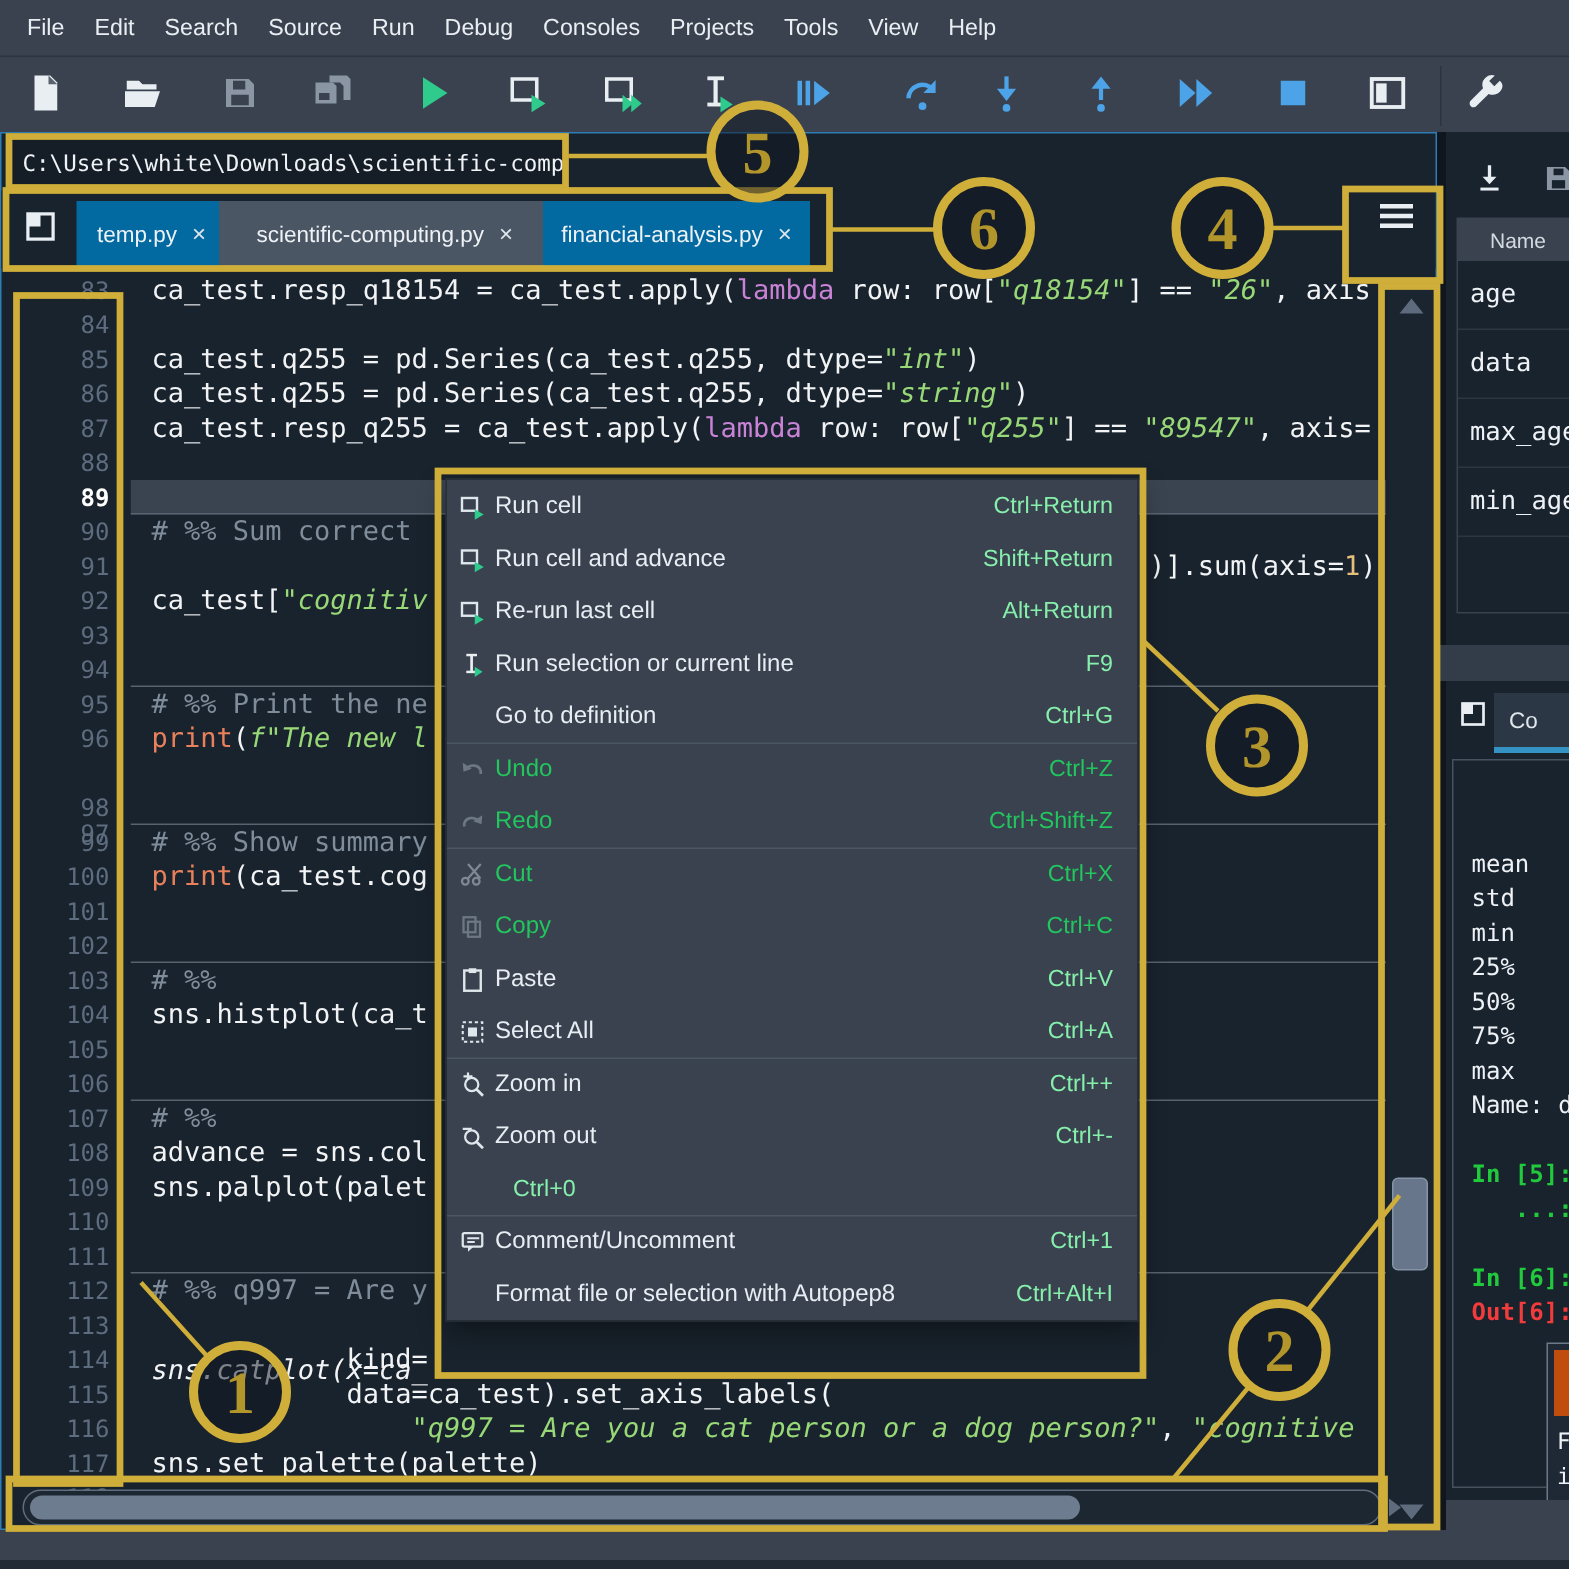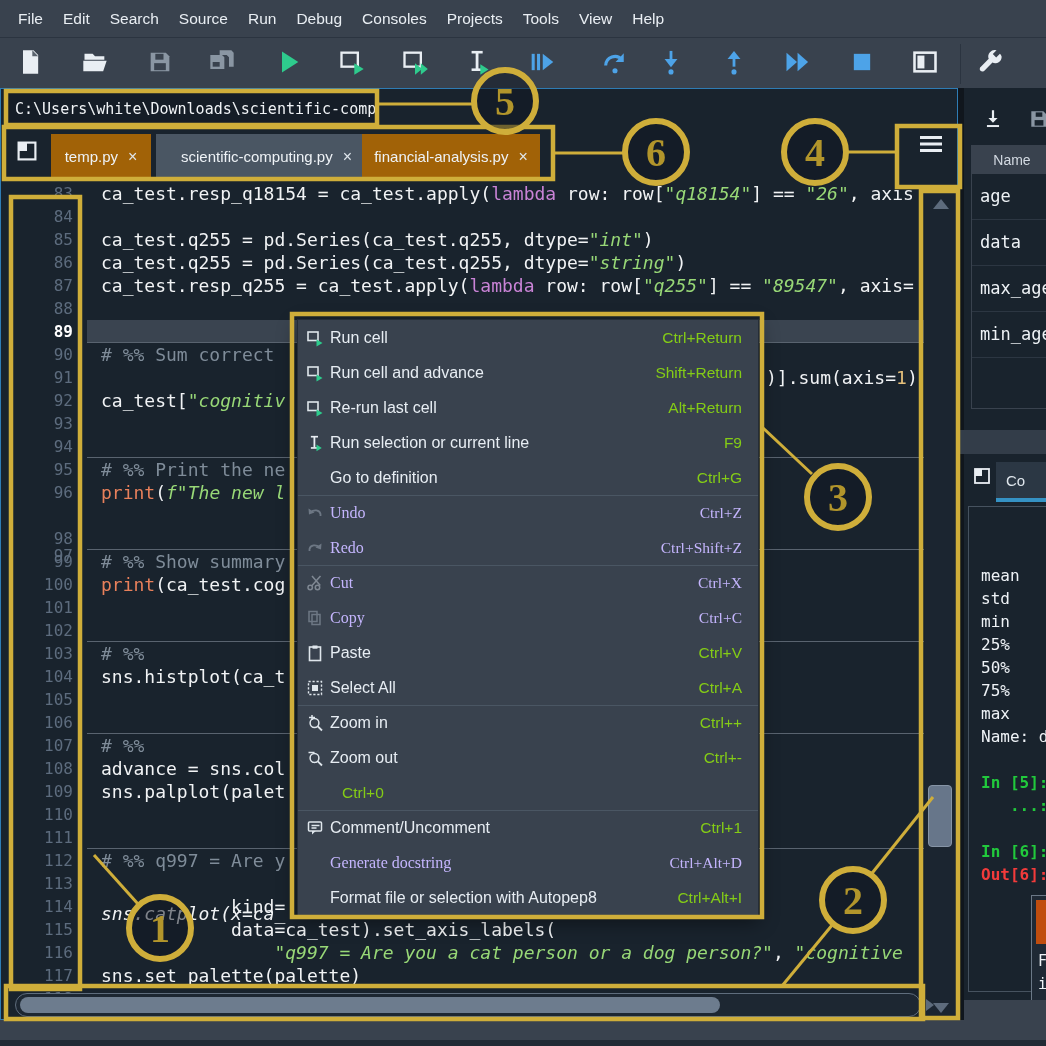--- a/index.html
+++ b/index.html
@@ -15,21 +15,21 @@
   .tb{position:absolute;top:10px;width:28px;height:28px;}
   .tb svg{width:100%;height:100%;}
   #tb-sep{position:absolute;left:960px;top:44px;width:1px;height:40px;background:#2b3440;}
   
   #editor{position:absolute;left:0;top:88px;width:958px;height:932px;background:#19232d;
           border:1px solid #2e7cb4;box-sizing:border-box;}
   #pathbox{position:absolute;left:6px;top:3px;width:371px;height:34px;background:#151d27;
            color:#f0f3f6;font-size:15px;line-height:34px;padding-left:8px;box-sizing:border-box;white-space:nowrap;overflow:hidden;}
   #tabrow{position:absolute;left:0;top:38px;width:956px;height:52px;background:#19232d;}
   #browse-tabs{position:absolute;left:14px;top:12px;width:24px;height:24px;}
-  .tab{position:absolute;top:7px;height:45px;background:#a16207;color:#eef2f6;font-size:15px;
+  .tab{position:absolute;top:7px;height:45px;background:#0369a1;color:#eef2f6;font-size:15px;
        display:flex;align-items:center;justify-content:center;gap:10px;box-sizing:border-box;}
   .tab.active{background:#4a5663;}
   .tab .x{font-size:16px;color:#dfe6ec;}
   .tab-underline{position:absolute;top:52px;height:4px;background:#3592c4;}
   #gutter{position:absolute;left:1px;top:90px;width:85px;height:816px;overflow:hidden;}
   .gn{position:absolute;right:14px;height:23px;line-height:23px;color:#5d6c7e;font-size:16px;
       font-family:"DejaVu Sans Mono",monospace;}
   .gn.cur{color:#ffffff;font-weight:bold;}
   #codearea{position:absolute;left:86px;top:90px;width:837px;height:816px;overflow:hidden;background:#19232d;}
   .cline{position:absolute;left:14px;height:23px;line-height:23px;white-space:pre;
@@ -75,22 +75,22 @@
   #status1{position:absolute;left:0;top:1022px;width:1046px;height:18px;background:#39424e;}
   #status2{position:absolute;left:0;top:1040px;width:1046px;height:6px;background:#212a35;}
   
   #ctxmenu{position:absolute;left:297px;top:319px;width:460px;background:#39424e;
            border:1px solid #252d37;z-index:30;box-shadow:0 6px 18px rgba(0,0,0,.45);}
   .mi{height:35px;display:flex;align-items:center;padding:0 16px 0 8px;box-sizing:border-box;}
   .mi.septop{border-top:1px solid #4a5663;}
   .mi .ic{width:24px;height:18px;flex:0 0 24px;}
   .mi .ic svg{width:18px;height:18px;}
   .mi .lbl{color:#e7edf3;font-size:16px;flex:1;white-space:nowrap;}
-  .mi .sc{color:#84cc16;font-size:15.5px;margin-left:12px;white-space:nowrap;}
-  .mi.disabled .lbl,.mi.disabled .sc{color:#c4b5fd;font-family:Liberation Serif, serif;}
+  .mi .sc{color:#86efac;font-size:15.5px;margin-left:12px;white-space:nowrap;}
+  .mi.disabled .lbl,.mi.disabled .sc{color:#22c55e;}
   .mi.disabled .ic{opacity:.55;}
   
   #overlay{position:absolute;left:0;top:0;width:1046px;height:1046px;z-index:40;pointer-events:none;}
   .ann-num{font-family:"Liberation Serif",serif;font-weight:bold;font-size:40px;fill:#b2952b;}
 </style>
 </head>
 <body>
 
 <div id="stage">
 
@@ -191,21 +191,21 @@
       <span>C:\Users\white\Downloads\scientific-computing.py</span>
     </div>
     <div id="tabrow">
       <span id="browse-tabs"><svg viewBox="0 0 20 20">
             <rect x="3" y="3" width="14" height="14" fill="none" stroke="#e9eef3" stroke-width="1.8"></rect>
             <rect x="3" y="3" width="7" height="7" fill="#e9eef3"></rect>
           </svg></span>
       <span id="tabs-host"><div class="tab" style="left: 50px; width: 100px;">
             <span>temp.py</span>
             <span class="x">×</span>
-          </div><div class="tab active" style="left: 155px; width: 221px;">
+          </div><div class="tab active" style="left: 145px; width: 221px;">
             <span>scientific-computing.py</span>
             <span class="x">×</span>
           </div><div class="tab" style="left: 361px; width: 178px;">
             <span>financial-analysis.py</span>
             <span class="x">×</span>
           </div></span>
     <div class="tab-underline" style="left: 153px; width: 205px;"></div></div>
     <div id="gutter">
         <div class="gn" style="top: 3px;">83</div>
         <div class="gn" style="top: 26px;">84</div>
@@ -485,25 +485,20 @@
       </div>
       <div class="mi septop">
         <span class="ic"><svg viewBox="0 0 18 18">
             <rect x="2.5" y="3" width="13" height="9" rx="1" fill="none" stroke="#dfe6ec" stroke-width="1.5"></rect>
             <path d="M6 12v3.5L9.8 12z" fill="#dfe6ec"></path>
             <path d="M5.5 6.5h8M5.5 9h5" stroke="#dfe6ec" stroke-width="1.3"></path>
           </svg></span>
         <span class="lbl">Comment/Uncomment</span>
         <span class="sc">Ctrl+1</span>
       </div>
-      <div class="mi disabled">
-        <span class="ic"></span>
-        <span class="lbl">Generate docstring</span>
-        <span class="sc">Ctrl+Alt+D</span>
-      </div>
       <div class="mi">
         <span class="ic"></span>
         <span class="lbl">Format file or selection with Autopep8</span>
         <span class="sc">Ctrl+Alt+I</span>
       </div>
     </div>
 
   <svg id="overlay" viewBox="0 0 1046 1046">
     <g fill="none" stroke="#cfae3a" stroke-width="4.5">
       <rect x="6" y="91" width="371" height="34"></rect>

